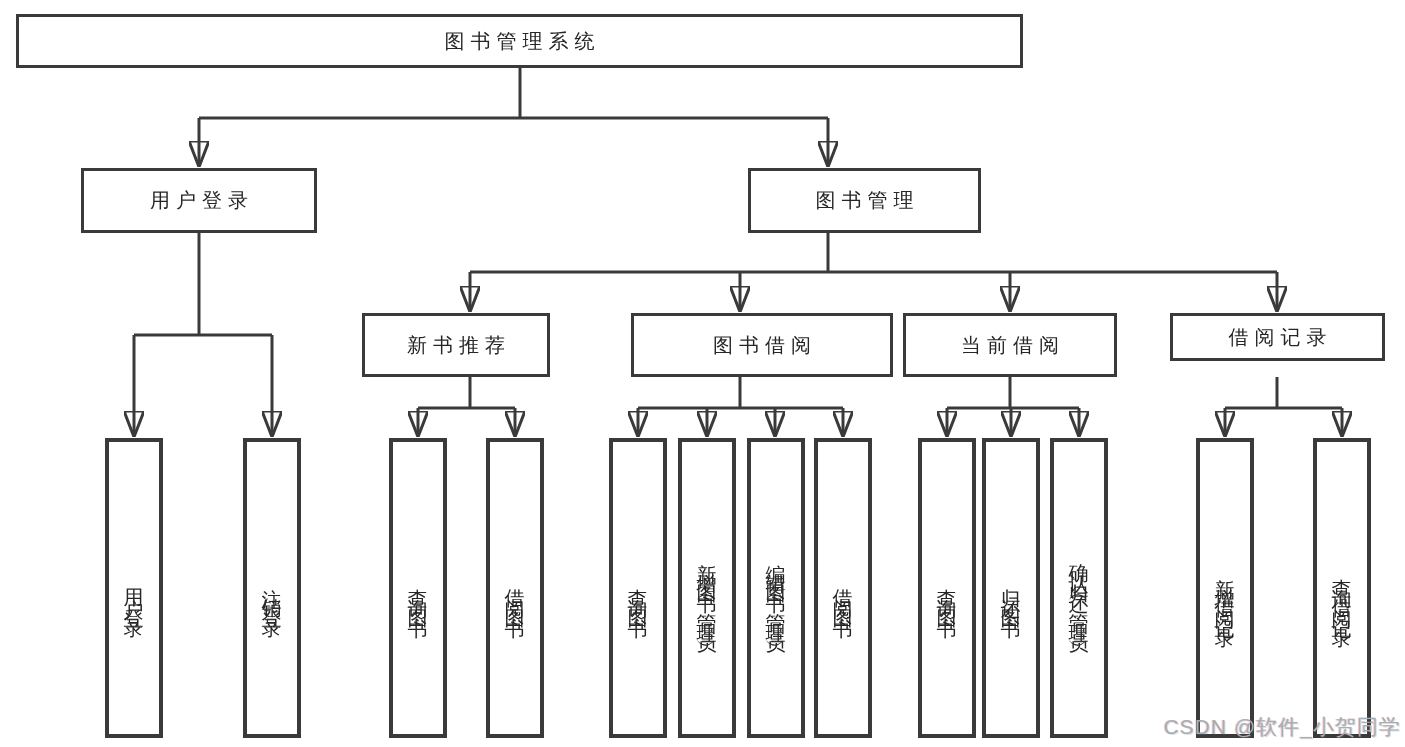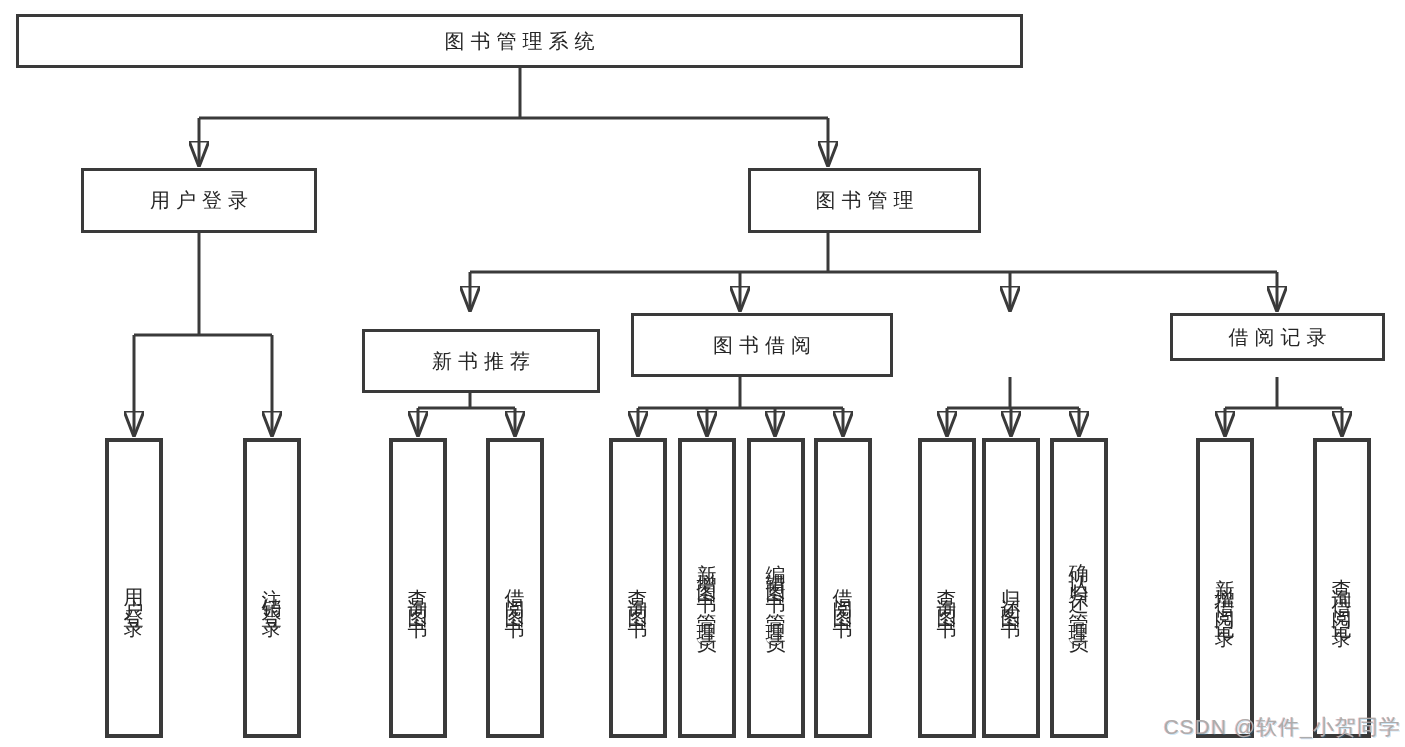--- a/index.html
+++ b/index.html
@@ -94,25 +94,28 @@
     <span class="hlabel">图书管理系统</span>
   </div>
 
   <div class="node" style="left:81px;top:168px;width:236px;height:65px;">
     <span class="hlabel">用户登录</span>
   </div>
   <div class="node" style="left:712px;top:168px;width:233px;height:65px;margin-left:36px;">
     <span class="hlabel">图书管理</span>
   </div>
 
-  <div class="node" style="left:362px;top:313px;width:238px;height:64px;margin-top:16px;">
+  <div class="node" style="left:362px;top:313px;width:188px;height:64px;">
     <span class="hlabel">新书推荐</span>
   </div>
   <div class="node" style="left:631px;top:313px;width:262px;height:64px;">
     <span class="hlabel">图书借阅</span>
+  </div>
+  <div class="node" style="left:903px;top:313px;width:214px;height:64px;">
+    <span class="hlabel">当前借阅</span>
   </div>
   <div class="node" style="left:1170px;top:313px;width:215px;height:48px;">
     <span class="hlabel">借阅记录</span>
   </div>
 
   <div class="node leaf" style="left:105px;top:438px;width:58px;height:300px;">
     <span class="vlabel">用户登录</span>
   </div>
   <div class="node leaf" style="left:243px;top:438px;width:58px;height:300px;">
     <span class="vlabel">注销登录</span>

